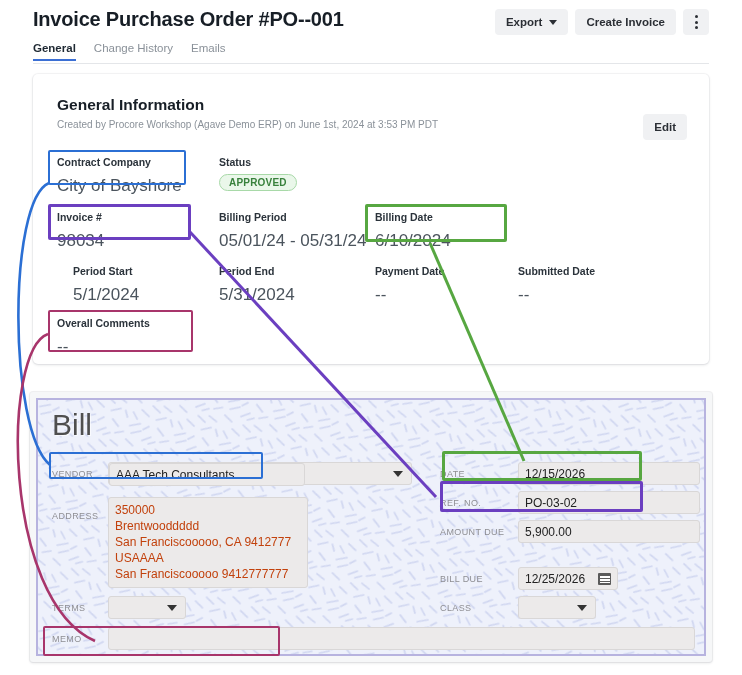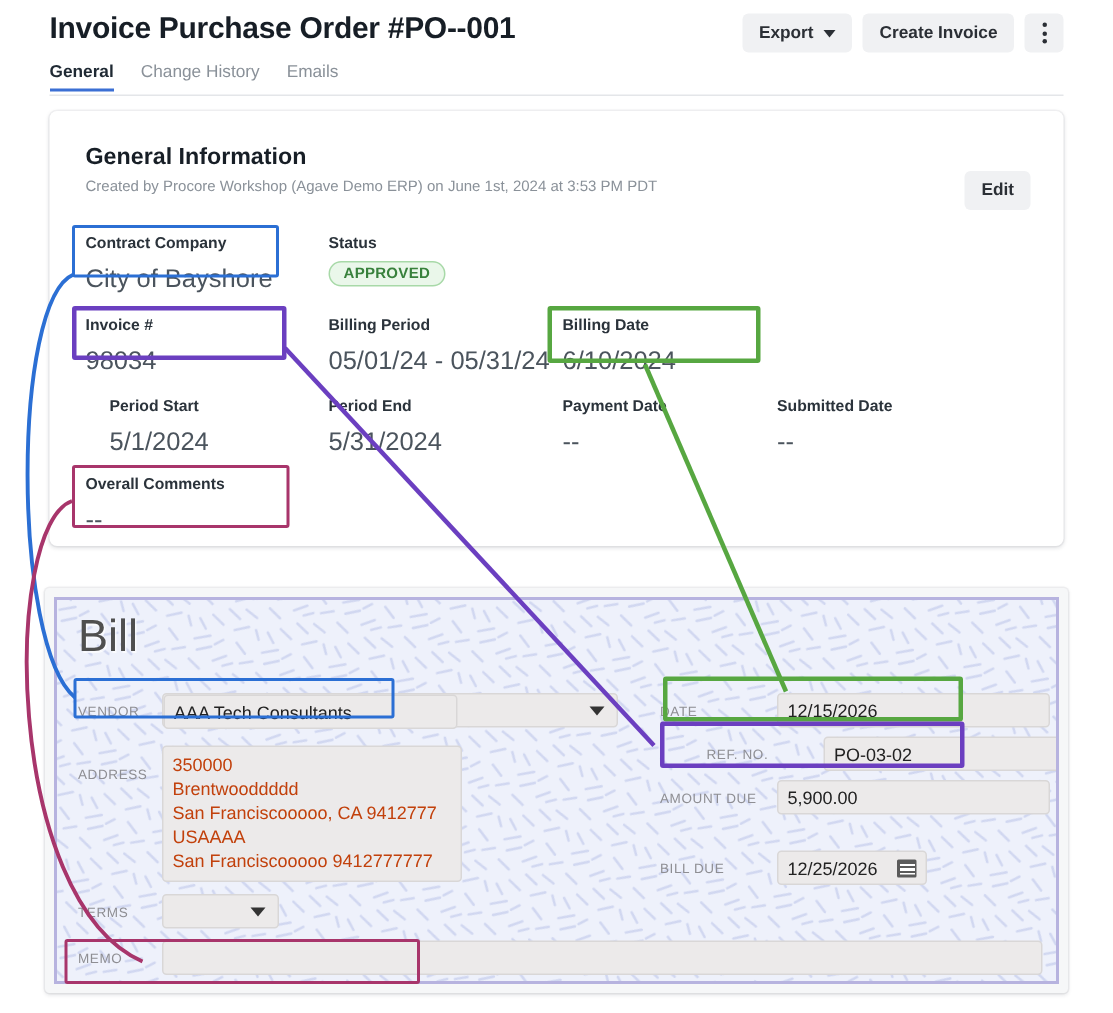--- a/index.html
+++ b/index.html
@@ -257,41 +257,47 @@
         <span class="flabel" style="width:56px;">MEMO</span>
         <div class="finput empty" style="width:587px;"></div>
       </div>
 
       <div class="frow" style="left:402px; top:62px;">
         <span class="flabel" style="width:78px;">DATE</span>
         <div class="finput" style="width:182px;">12/15/2026</div>
 
       </div>
 
-      <div class="frow" style="left:402px; top:91px;padding-left:31px;">
+      <div class="frow" style="left:402px; top:91px;">
         <span class="flabel" style="width:78px;">REF. NO.</span>
         <div class="finput" style="width:182px;">PO-03-02</div>
       </div>
 
       <div class="frow" style="left:402px; top:120px;">
         <span class="flabel" style="width:78px;">AMOUNT DUE</span>
         <div class="finput" style="width:182px;">5,900.00</div>
       </div>
 
       <div class="frow" style="left:402px; top:167px;">
         <span class="flabel" style="width:78px;">BILL DUE</span>
         <div class="finput" style="width:100px; justify-content:space-between;">
           <span>12/25/2026</span>
           <span class="cal">
               <b></b>
               <i></i>
             </span>
         </div>
       </div>
 
+      <div class="frow" style="left:402px; top:196px;">
+        <span class="flabel" style="width:78px;">CLASS</span>
+        <div class="fselect" style="width:78px;">
+          <span class="sel-caret"></span>
+        </div>
+      </div>
 
     </div>
   </div>
 
   <svg id="overlay" width="742" height="675" viewBox="0 0 742 675" aria-hidden="true">
 
     <path d="M 49 183 C 8 200, 8 430, 50 465" fill="none" stroke="#2b6fd4" stroke-width="2.6"></path>
 
     <path d="M 48 334 C 2 350, 2 600, 95 641" fill="none" stroke="#a8356b" stroke-width="2.6"></path>
 

